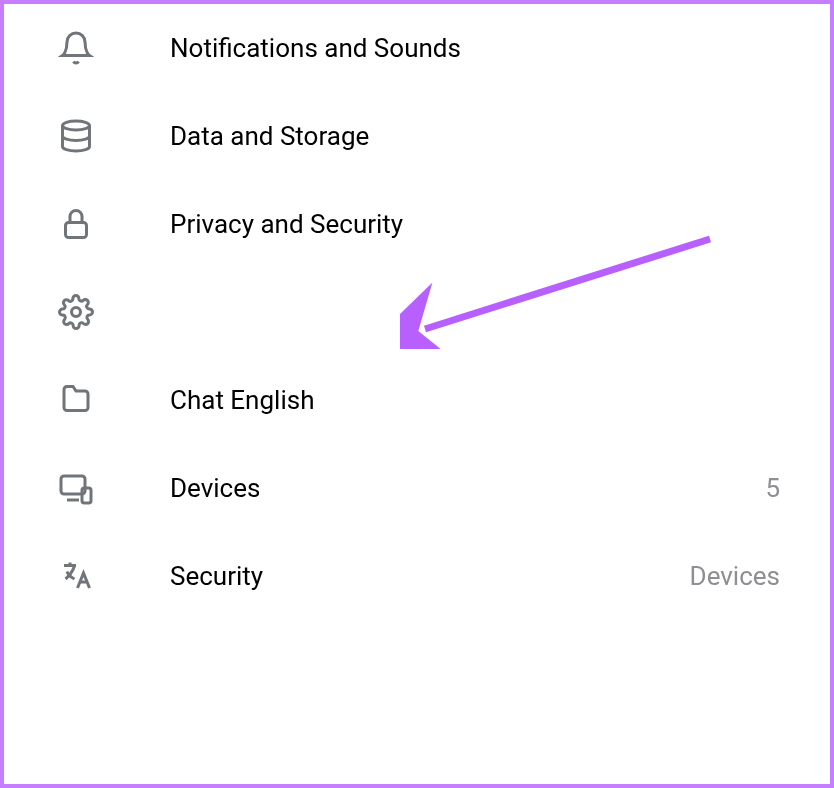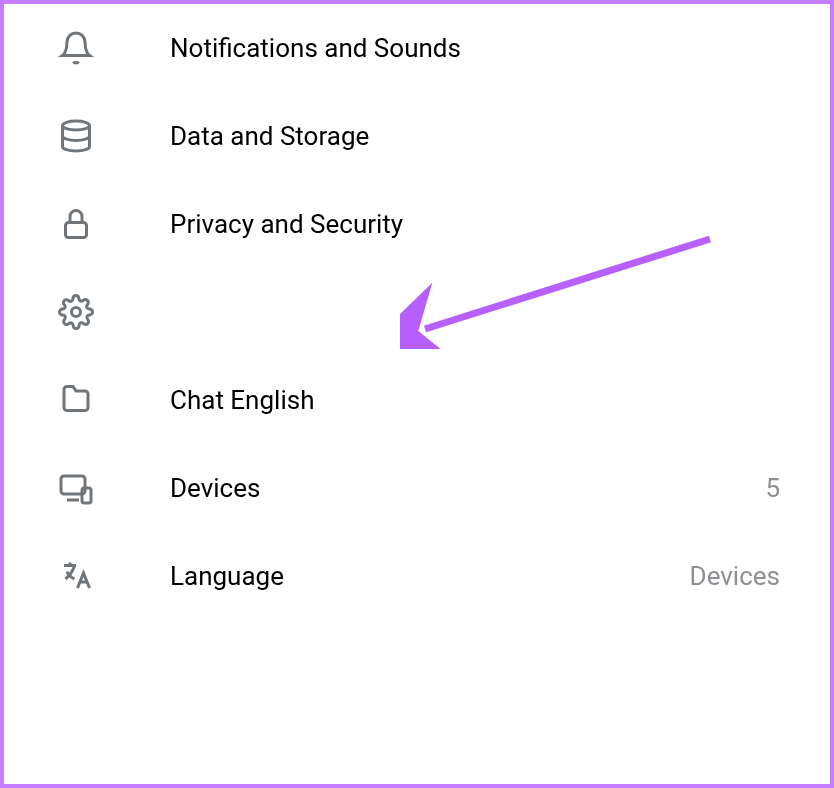--- a/index.html
+++ b/index.html
@@ -131,21 +131,21 @@
     <span class="settings-icon">
       <svg viewBox="0 0 24 24">
           <path d="M4 5h8"></path>
           <path d="M8 3v2"></path>
           <path d="M11 5s-1 5-6 9"></path>
           <path d="M6 9c1 3 5 5 5 5"></path>
           <path d="M13 20l4-10 4 10"></path>
           <path d="M14.5 16h5"></path>
         </svg>
     </span>
-    <span class="settings-label">Language</span>
+    <span class="settings-label">Security</span>
     <span class="settings-value">Devices</span>
   </div>
 
 </div>
 
 <svg class="arrow-annotation" viewBox="0 0 330 120">
   <defs>
     <marker id="arrowhead" markerWidth="12" markerHeight="12" refX="3" refY="6" orient="auto">
       <path d="M0,0 L12,6 L0,12 L4,6 z" fill="#b860ff"></path>
     </marker>

